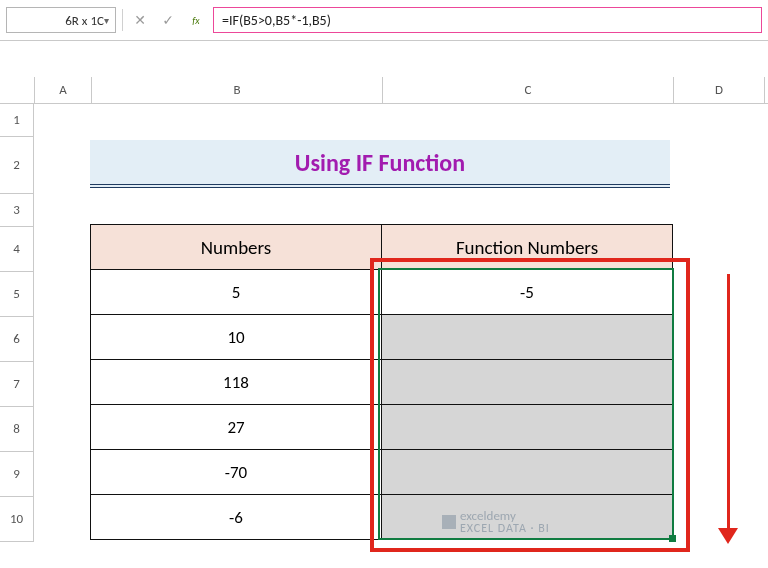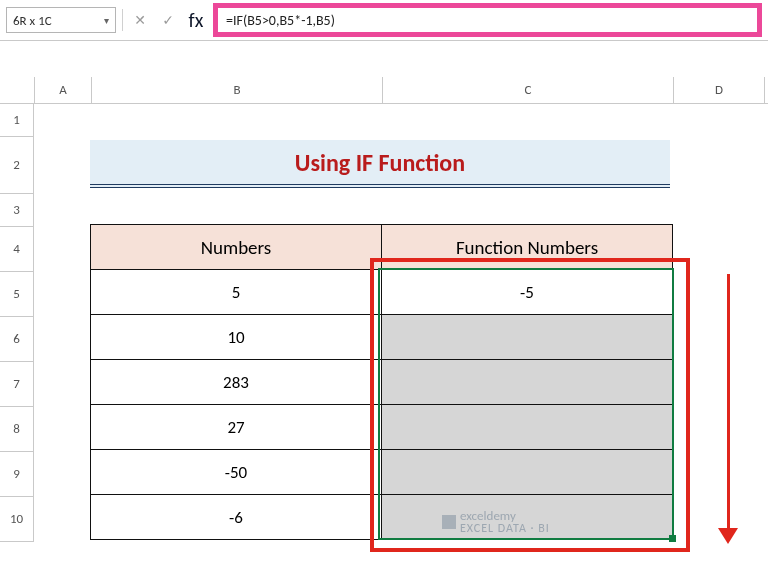--- a/index.html
+++ b/index.html
@@ -21,21 +21,21 @@
     gap: 6px;
   }
   .name-box {
     display: flex;
     align-items: center;
     border: 1px solid #b5b5b5;
     height: 24px;
     background: #fff;
     padding: 0 6px;
     width: 96px;
-    justify-content: space-between;
+    justify-content: flex-end;
     font-size: 13px;
     color: #333;
   }
   .caret {
     font-size: 10px;
     color: #666;
   }
   .vsep {
     width: 1px;
     height: 22px;
@@ -44,26 +44,27 @@
   .fb-btn {
     width: 22px;
     height: 22px;
     display: flex;
     align-items: center;
     justify-content: center;
     color: #9a9a9a;
     font-size: 14px;
   }
   .fx {
-    font-size: 20px;
-    color: #0f172a;
+    font-style: italic;
+    font-size: 10px;
+    color: #4d7c0f;
   }
   .formula-input {
     flex: 1;
-    border: 5px solid #ec4899;
+    border: 1px solid #ec4899;
     height: 24px;
     padding: 0 8px;
     font-size: 14px;
     color: #222;
     display: flex;
     align-items: center;
     background: #fff;
   }
 
   .grid-area {
@@ -128,21 +129,21 @@
     width: 580px;
     top: 4px;
     bottom: 4px;
     background: #e3eef6;
     border-bottom: 4px double #1f3a5f;
     display: flex;
     align-items: center;
     justify-content: center;
     font-size: 24px;
     font-weight: bold;
-    color: #b91c1c;
+    color: #a21caf;
   }
   .blank-row3 { height: 32px; }
 
   .data-table {
     border-collapse: collapse;
     position: absolute;
     left: 56px;
     top: 120px;
   }
   .data-table td, .data-table th {
@@ -300,29 +301,29 @@
         </tr>
         <tr>
           <td>5</td>
           <td class="sel-active">-5</td>
         </tr>
         <tr>
           <td>10</td>
           <td class="sel-gray"></td>
         </tr>
         <tr>
-          <td>283</td>
+          <td>118</td>
           <td class="sel-gray"></td>
         </tr>
         <tr>
           <td>27</td>
           <td class="sel-gray"></td>
         </tr>
         <tr>
-          <td>-50</td>
+          <td>-70</td>
           <td class="sel-gray"></td>
         </tr>
         <tr>
           <td>-6</td>
           <td class="sel-gray"></td>
         </tr>
       </tbody>
         </table>
 
       <div class="sel-border">

